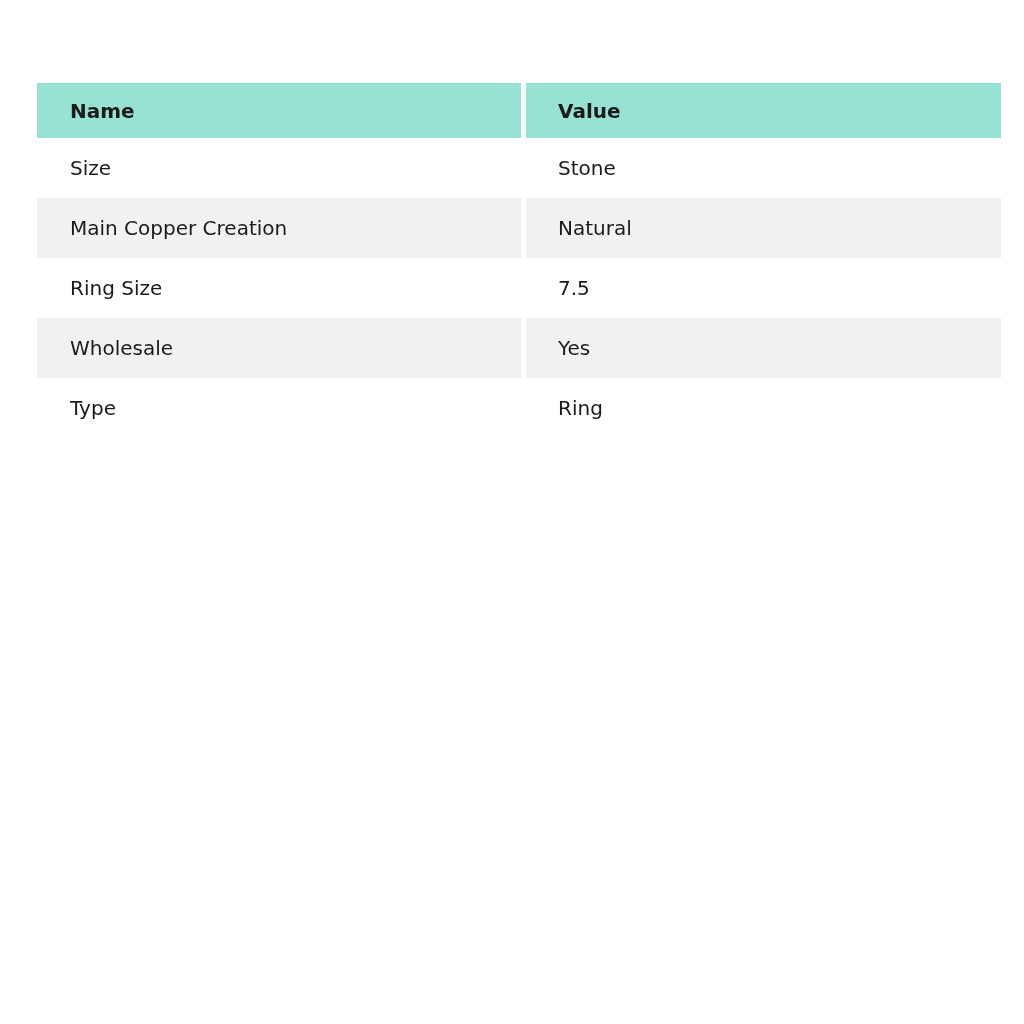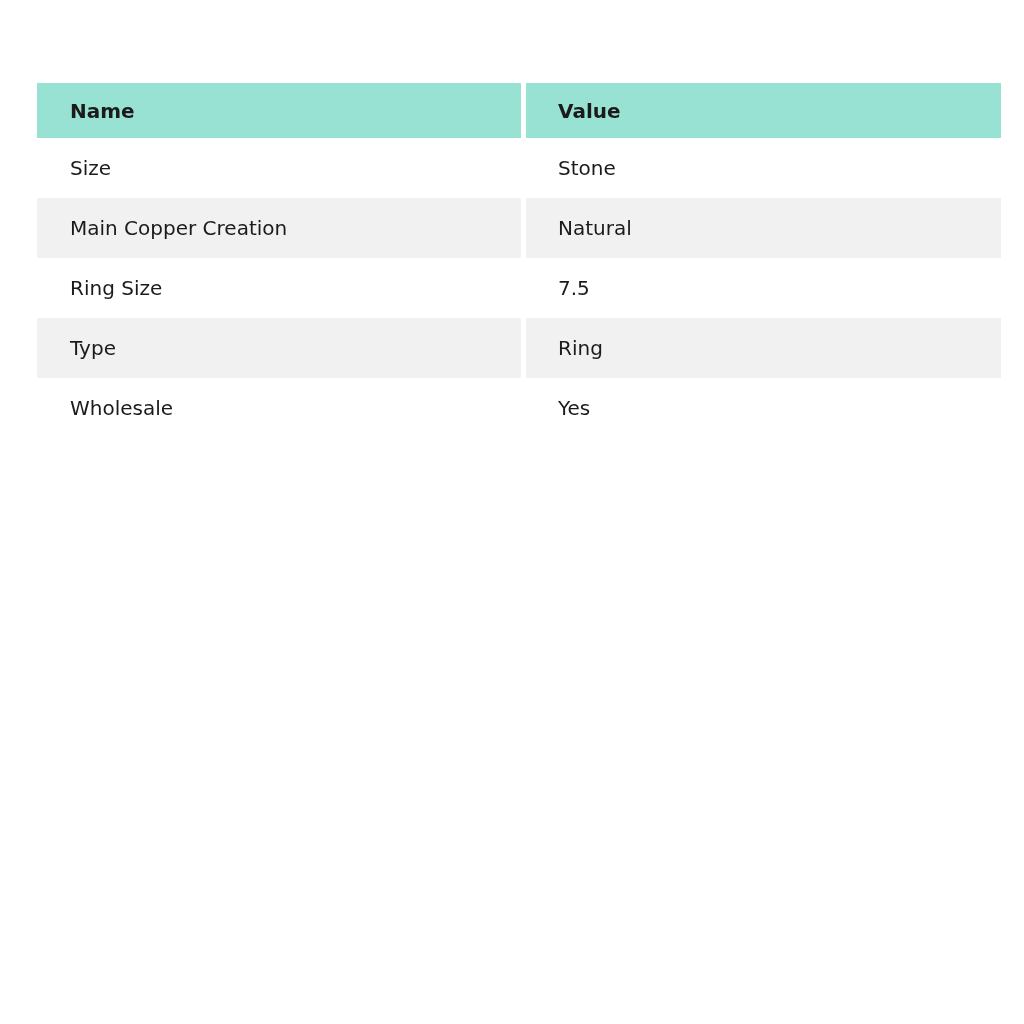--- a/index.html
+++ b/index.html
@@ -82,22 +82,22 @@
         </tr>
         <tr>
           <td>Main Copper Creation</td>
           <td>Natural</td>
         </tr>
         <tr>
           <td>Ring Size</td>
           <td>7.5</td>
         </tr>
         <tr>
+          <td>Wholesale</td>
+          <td>Yes</td>
+        </tr>
+        <tr>
           <td>Type</td>
           <td>Ring</td>
-        </tr>
-        <tr>
-          <td>Wholesale</td>
-          <td>Yes</td>
         </tr>
       </tbody>
   </table>
 </div>
 
 </body></html>

